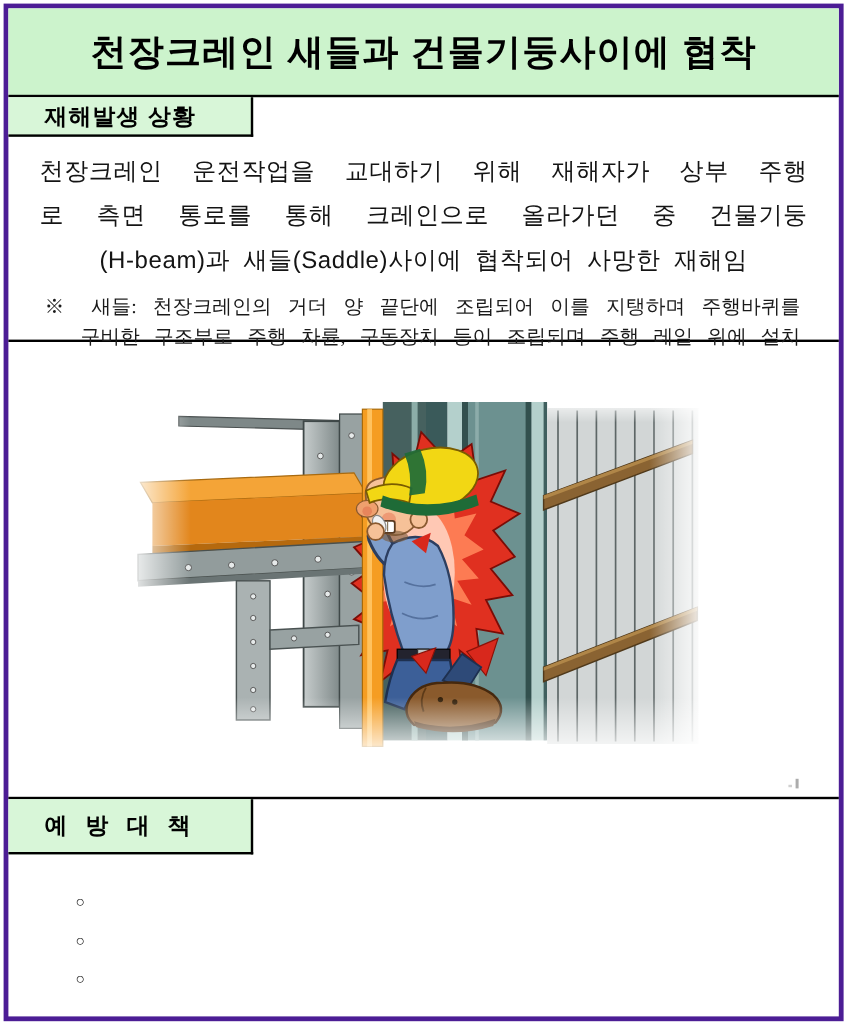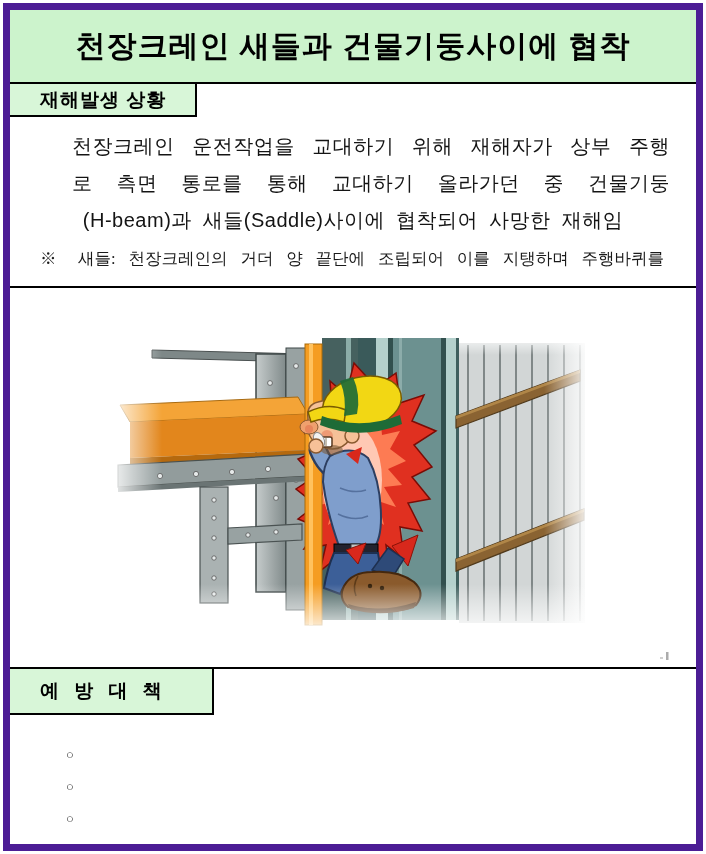--- a/index.html
+++ b/index.html
@@ -1,27 +1,27 @@
 <!DOCTYPE html>
 <html><head>
 <meta charset="utf-8">
 <style>
   html,body{margin:0;padding:0;background:#fff;}
   body{width:706px;height:854px;position:relative;font-family:"Liberation Sans",sans-serif;color:#141414;}
   *{box-sizing:border-box;}
-  .doc{position:absolute;left:3px;top:3px;width:700px;height:848px;border:7px solid #4c1d95;background:#fff;}
+  .doc{position:absolute;left:3px;top:3px;width:700px;height:848px;border:4px solid #4c1d95;background:#fff;}
   
   .title-row{height:74px;background:#ccf3cc;border-bottom:2px solid #000;display:flex;align-items:center;justify-content:center;}
   .title-row h1{margin:0;font-size:30px;font-weight:800;letter-spacing:1px;color:#000;}
   
   .sec-situation{height:204px;border-bottom:2px solid #000;position:relative;}
   .label-box{position:absolute;top:0;left:0;background:#d8f6d8;border-right:2px solid #000;border-bottom:2px solid #000;display:flex;align-items:center;padding-left:30px;font-weight:600;font-size:19px;color:#000;}
-  .label-a{width:187px;height:33px;letter-spacing:1px;}
+  .label-a{width:204px;height:33px;letter-spacing:1px;}
   .para{padding:44px 26px 0 26px;font-size:20px;line-height:37px;letter-spacing:.5px;}
-  .para .jline{text-align:justify;text-align-last:justify;margin-left:36px;}
+  .para .jline{text-align:justify;text-align-last:justify;}
   .para .lline{text-align:center;word-spacing:5px;}
   .note{margin-top:7px;padding:0 32px 0 30px;font-family:"Liberation Serif",serif;font-size:16.5px;line-height:25px;color:#1a1a1a;}
   .note-line{text-align:justify;text-align-last:justify;}
   .note-line.indent{padding-left:30px;}
   
   .sec-illustration{height:381px;border-bottom:2px solid #000;position:relative;overflow:hidden;}
   .sec-illustration svg{position:absolute;left:0;top:0;}
   
   .sec-prevention{height:181px;position:relative;}
   .label-b{width:204px;height:46px;letter-spacing:5px;}
@@ -37,25 +37,26 @@
   <div class="title-row">
     <h1>천장크레인 새들과 건물기둥사이에 협착</h1>
   </div>
 
   <div class="sec-situation">
     <div class="label-box label-a">
       <span>재해발생 상황</span>
     </div>
     <div class="para">
       <div class="jline">천장크레인 운전작업을 교대하기 위해 재해자가 상부 주행</div>
-      <div class="jline">로 측면 통로를 통해 교대하기 올라가던 중 건물기둥</div>
+      <div class="jline">로 측면 통로를 통해 크레인으로 올라가던 중 건물기둥</div>
       <div class="lline">(H-beam)과 새들(Saddle)사이에 협착되어 사망한 재해임</div>
     </div>
     <div class="note">
       <div class="note-line"><span>※</span> <span>새들: 천장크레인의 거더 양 끝단에 조립되어 이를 지탱하며 주행바퀴를</span></div>
+      <div class="note-line indent">구비한 구조부로 주행 차륜, 구동장치 등이 조립되며 주행 레일 위에 설치</div>
     </div>
   </div>
 
   <div class="sec-illustration">
     <svg width="696" height="377" viewBox="0 0 696 377" role="img">
       <defs>
         <linearGradient id="gPlate" x1="0" y1="0" x2="1" y2="0">
           <stop offset="0" stop-color="#c6cccc"></stop>
             <stop offset="1" stop-color="#808a8a"></stop>
         </linearGradient>

